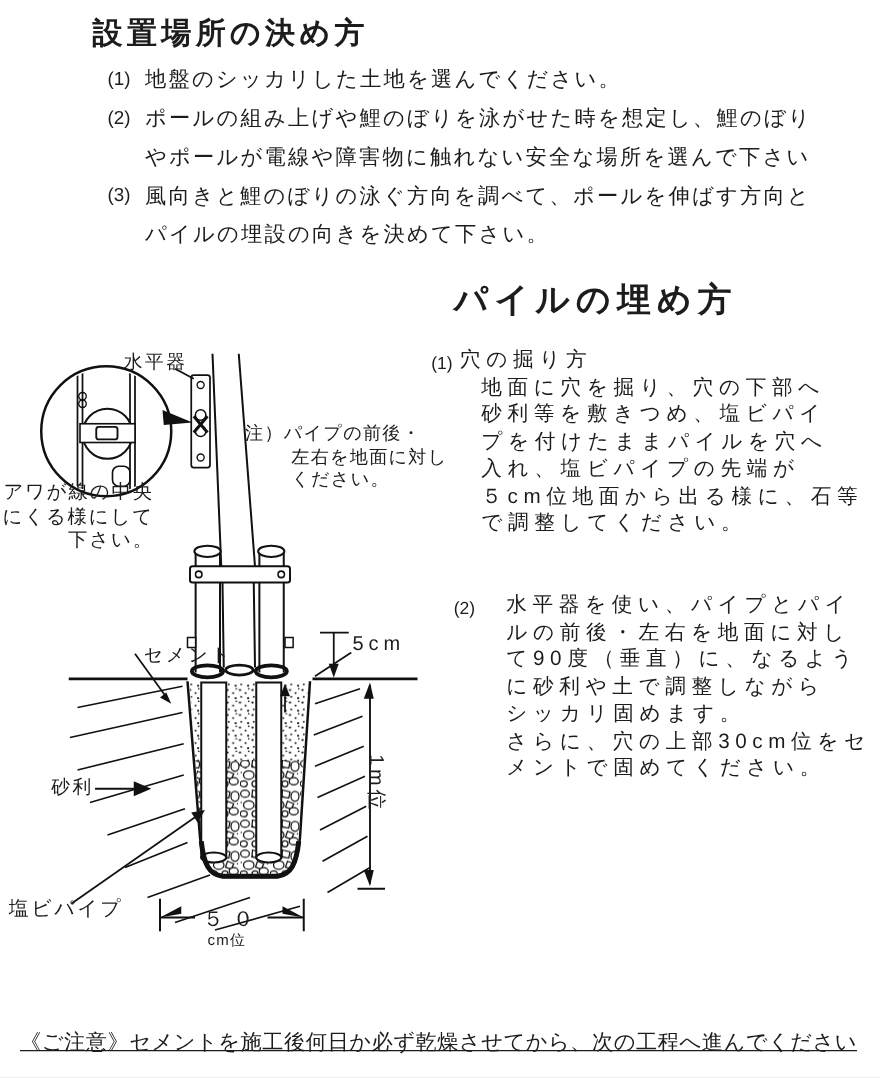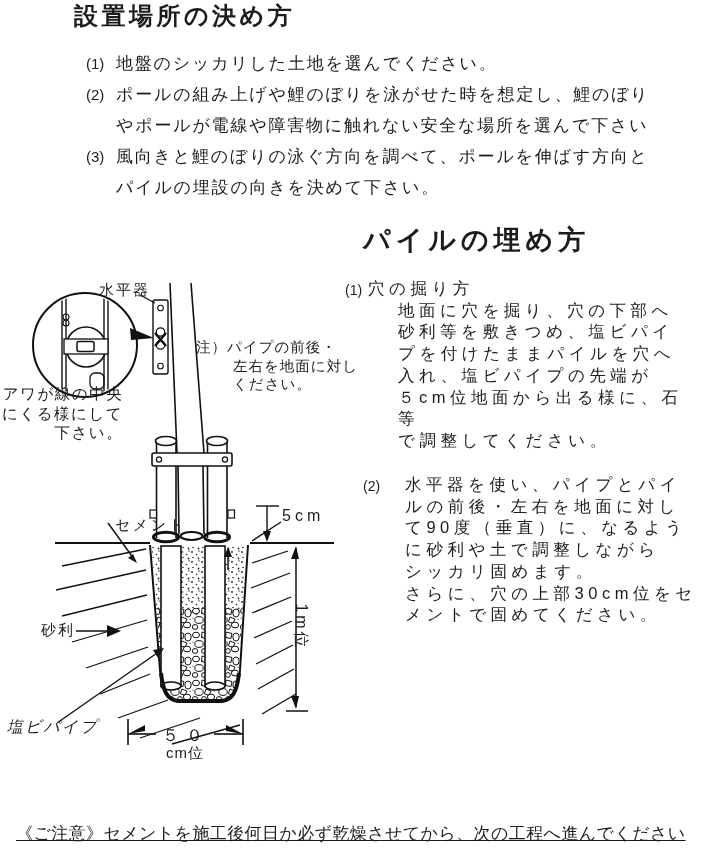--- a/index.html
+++ b/index.html
@@ -18,44 +18,44 @@
 
   .install-list { width:600px; }
   .install-item { display:flex; font-size:17px; line-height:31px; letter-spacing:1.8px; }
   .install-item .num { width:30px; flex:0 0 30px; letter-spacing:0; font-size:15px; }
   .install-item .txt { flex:1; }
 
   .pile-step { display:flex; font-size:16.5px; line-height:21.7px; letter-spacing:4.5px; }
   .pile-step .num { letter-spacing:0; font-size:14px; padding-top:2px; }
   .step1 .num { width:23px; flex:0 0 23px; }
   .step2 .num { width:30px; flex:0 0 30px; }
-  .pile-step .body { margin-left:30px; }
+  .pile-step .body { margin-left:17px; }
   .step2 .body { margin-left:12px; }
 
   .lbl { font-size:15px; letter-spacing:2px; line-height:1.2;text-align:right; }
   .note-label   { font-size:14.5px; line-height:18.5px; letter-spacing:1px;
                   padding-left:37px; text-indent:-37px; width:160px; }
   .bubble-label { font-size:15.5px; line-height:19.5px; letter-spacing:1.5px; }
   .pvc-label    { font-size:16px; letter-spacing:2px; }
   .dim5  { font-size:16px; letter-spacing:4px; }
   .dim1m { width:60px; height:20px; text-align:center; transform:rotate(90deg);
            font-size:16px; letter-spacing:3px; }
   .dim50 { width:60px; text-align:center; font-size:17px; letter-spacing:7px; }
-  .dim50u{ font-size:15px; letter-spacing:1px; }
+  .dim50u{ font-size:12px; letter-spacing:1px; }
 
   .footer-note { font-size:17px; letter-spacing:0.4px;text-decoration:underline; }
 
   svg { display:block; }
 </style>
 </head>
 <body>
 
 <div class="page">
 
-  <div class="abs doc-title" style="left:74px; top:0;">設置場所の決め方</div>
+  <div class="abs doc-title" style="left:74px; top:10px;">設置場所の決め方</div>
 
   <div class="abs install-list" style="left:86px; top:48px;">
     <div class="install-item">
       <span class="num">(1)</span>
       <span class="txt ml">地盤のシッカリした土地を選んでください。</span>
     </div>
     <div class="install-item">
       <span class="num">(2)</span>
       <span class="txt ml">ポールの組み上げや鯉のぼりを泳がせた時を想定し、鯉のぼり
 やポールが電線や障害物に触れない安全な場所を選んで下さい</span>
@@ -271,21 +271,21 @@
 ください。</div>
 
   <div class="abs bubble-label ml" style="left:2px; top:384px;text-align:right;">アワが線の中央
 にくる様にして
 下さい。</div>
 
   <div class="abs lbl" style="left:75px; top:516px; letter-spacing:2.5px;margin-left:40px;">セメント</div>
 
   <div class="abs lbl" style="left:41px; top:621px;">砂利</div>
 
-  <div class="abs pvc-label" style="left:7px; top:717px;font-style:italic;">塩ビパイプ</div>
+  <div class="abs pvc-label" style="left:7px; top:717px;">塩ビパイプ</div>
 
   <div class="abs dim5" style="left:282px; top:507px;">5cm</div>
 
   <div class="abs dim1m" style="left:271px; top:617px;">1m位</div>
 
   <div class="abs dim50" style="left:156px; top:724px;">５０</div>
 
   <div class="abs dim50u" style="left:166px; top:744px;">cm位</div>
 
   <div class="abs footer-note" style="left:16px; top:822px;">《ご注意》セメントを施工後何日か必ず乾燥させてから、次の工程へ進んでください</div>

